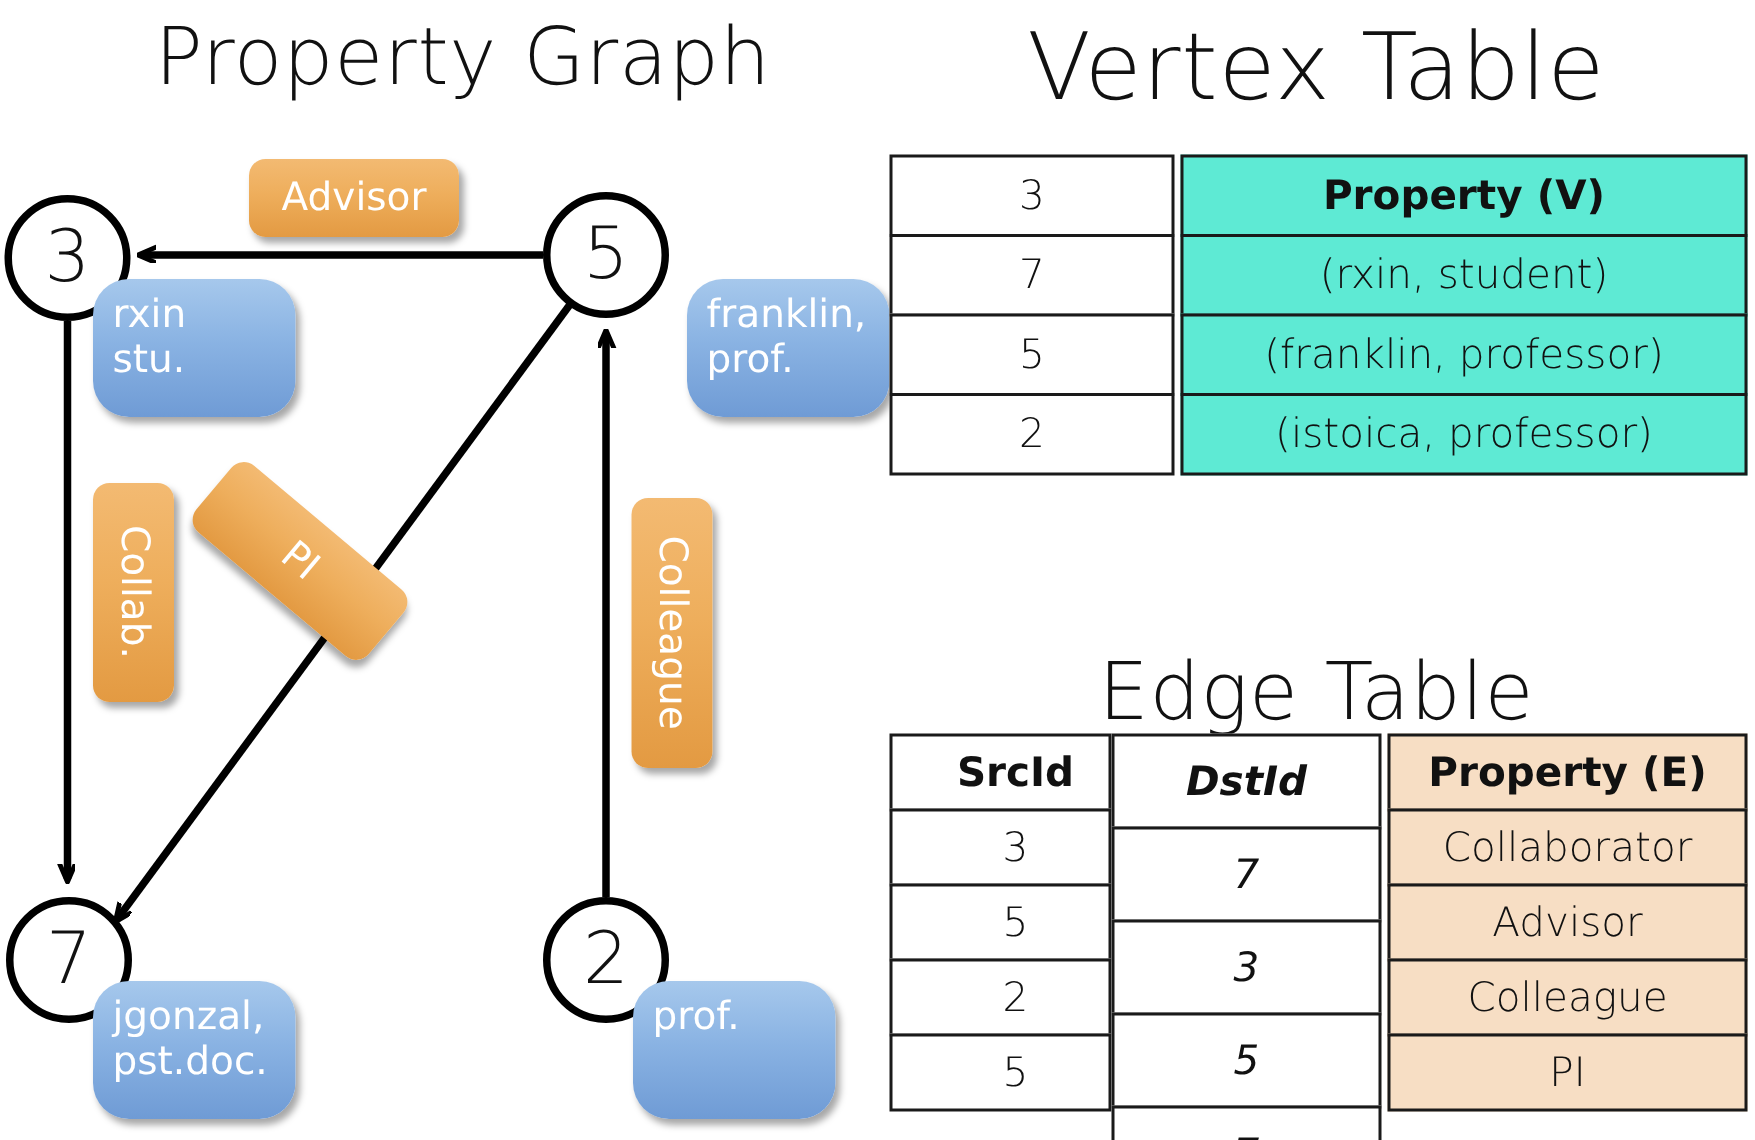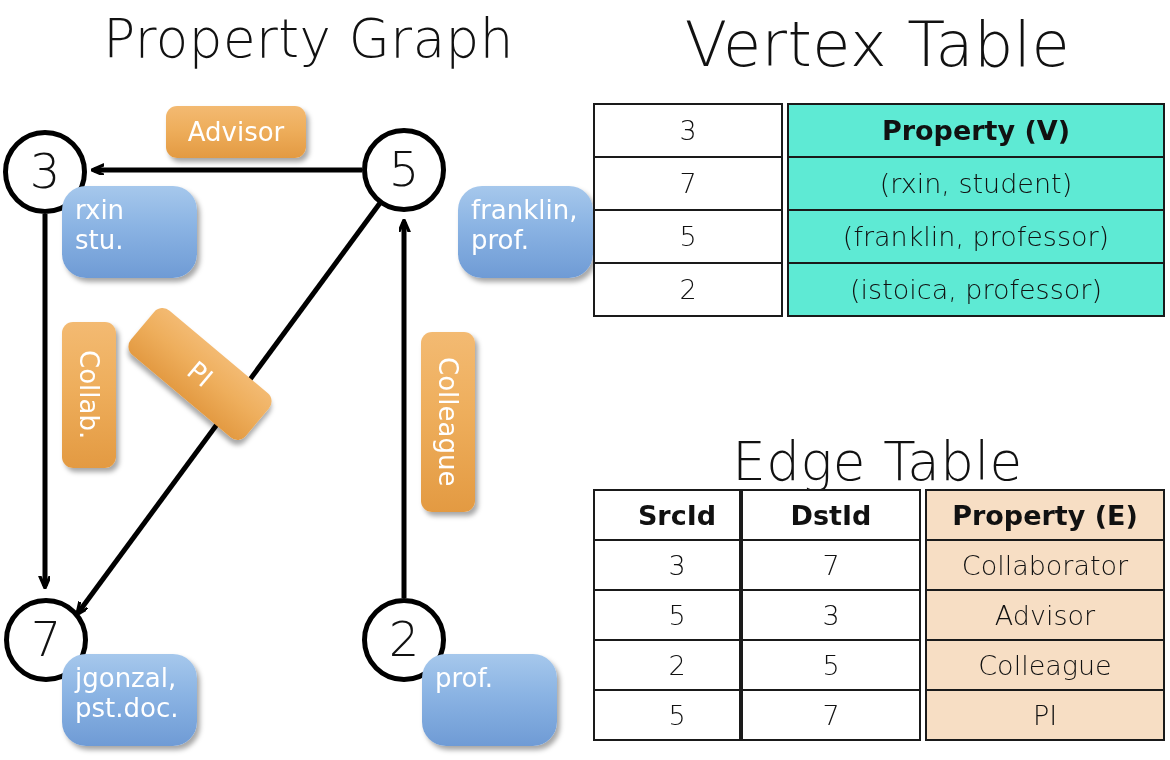--- a/index.html
+++ b/index.html
@@ -99,21 +99,21 @@
   .tcol.peach .tcell{background:#f7dec4;}
 
   
   #vertex-table{left:593px;top:103px;}
   #vertex-table .c-id .tcell{width:190px;height:55px;}
   #vertex-table .c-prop .tcell{width:378px;height:55px;}
 
   
   #edge-table{left:593px;top:489px;}
   #edge-table .c-src .tcell{width:148px;height:52px;padding-left:20px;}
-  #edge-table .c-dst .tcell{width:180px;height:52px;}
+  #edge-table .c-dst .tcell{width:180px;height:64px;font-style:italic;}
   #edge-table .c-prop .tcell{width:240px;height:52px;}
 </style>
 </head>
 <body>
 
 <div class="root">
 
   <div id="graph-panel">
 
     <div class="title" id="graph-title">Property Graph</div>

